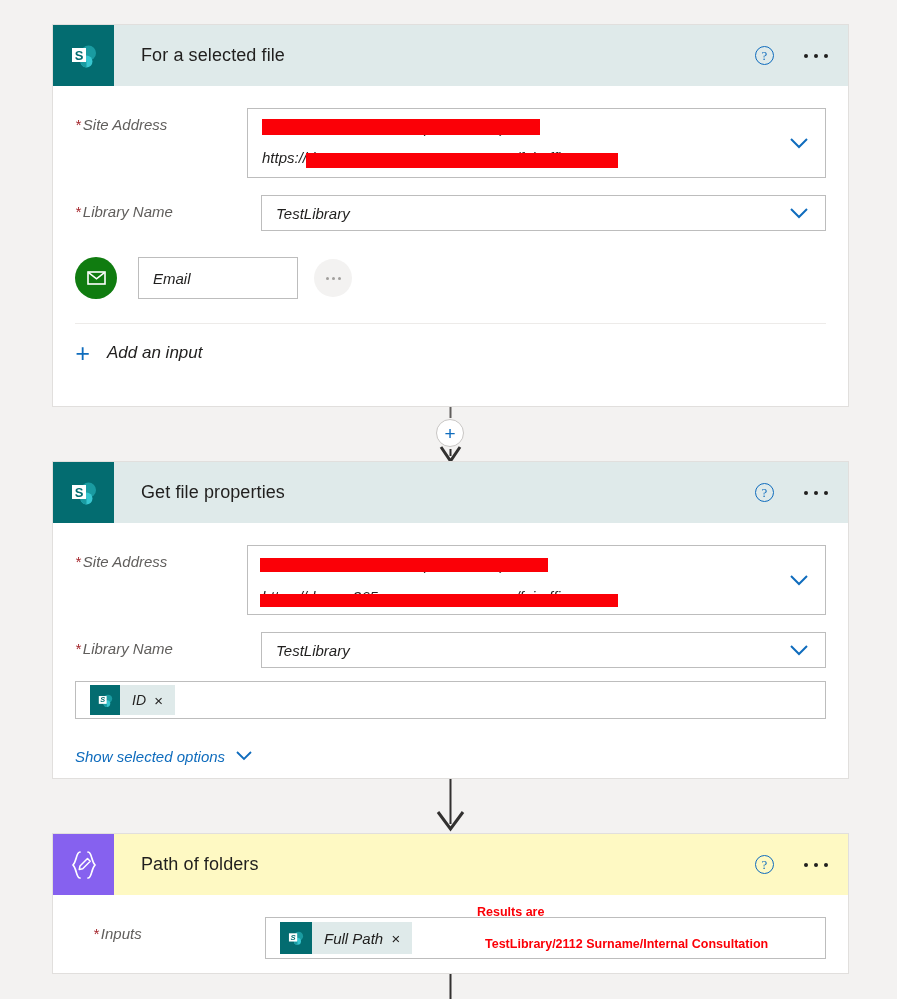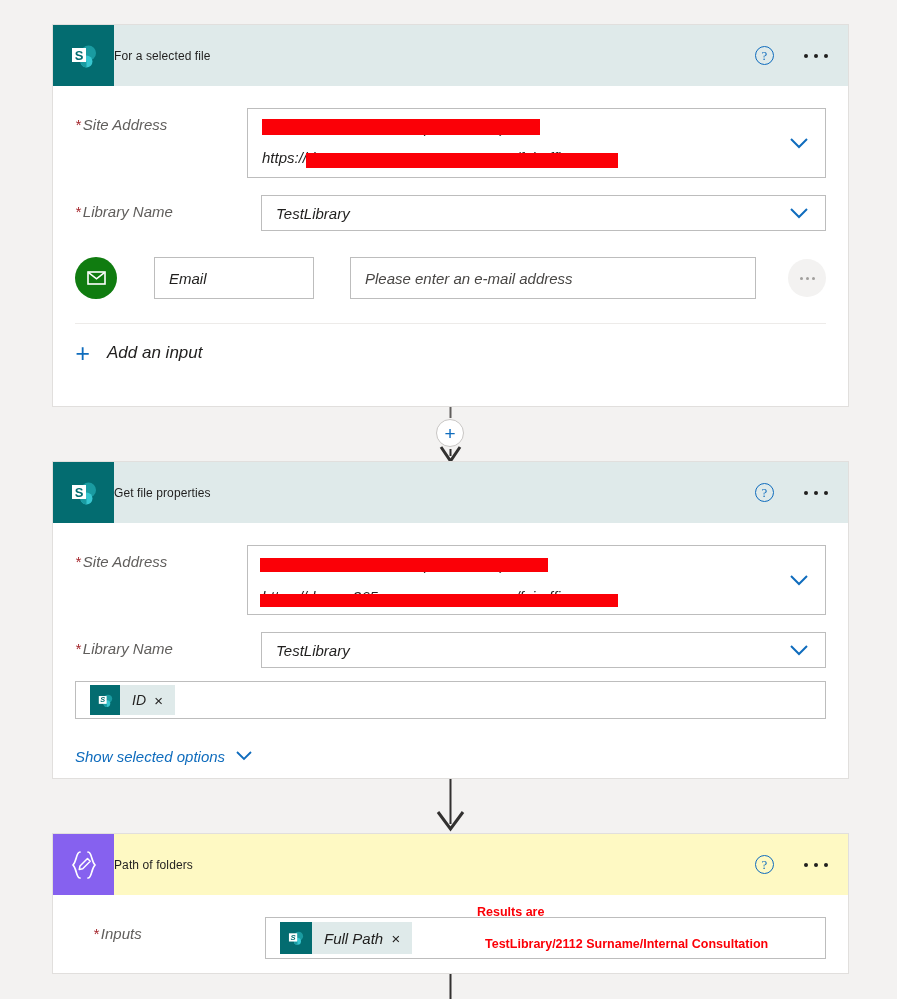--- a/index.html
+++ b/index.html
@@ -48,22 +48,23 @@
     flex: 0 0 61px;
     display: flex;
     align-items: center;
     justify-content: center;
     box-sizing: border-box;
   }
   .card-icon.sp { background: #036c70; }
   .card-icon.compose { background: #8661ef; }
 
   .card-title {
-    font-size: 12px;
-    color: #201f1e;
+    font-size: 18px;
+    color: #201f1e;
+    padding-left: 27px;
     letter-spacing: .1px;
     white-space: nowrap;
   }
   .header-actions {
     position: absolute;
     right: 18px;
     top: 0;
     height: 61px;
     display: flex;
     align-items: center;
@@ -372,32 +373,29 @@
             <span>TestLibrary</span>
             <span class="chev">
               <svg width="20" height="12" viewBox="0 0 20 12">
                   <path d="M2 2 L10 10 L18 2" stroke="#0f6cbd" stroke-width="2" fill="none"></path>
                 </svg>
             </span>
           </div>
         </div>
       </div>
 
-      <div class="email-row" style="margin-top:26px;gap:16px;">
+      <div class="email-row" style="margin-top:26px;">
         <div class="email-badge">
           <svg width="19" height="14" viewBox="0 0 19 14" aria-hidden="true">
             <rect x="1" y="1" width="17" height="12" fill="none" stroke="#ffffff" stroke-width="1.6"></rect>
             <path d="M1.6 1.6 L9.5 7.8 L17.4 1.6" fill="none" stroke="#ffffff" stroke-width="1.6"></path>
           </svg>
         </div>
         <div class="email-name">
           <span>Email</span>
-        </div>
-        <div class="email-value">
-          <span>Please enter an e-mail address</span>
         </div>
         <div class="round-ellipsis">
             <i></i>
             <i></i>
             <i></i>
           </div>
       </div>
 
       <div class="divider" style="margin-top:24px;"></div>
 

